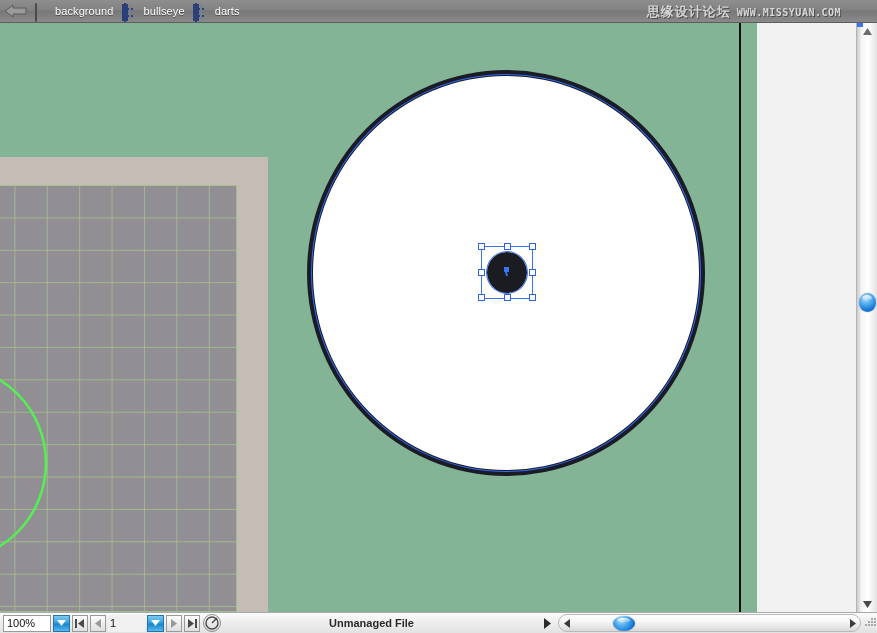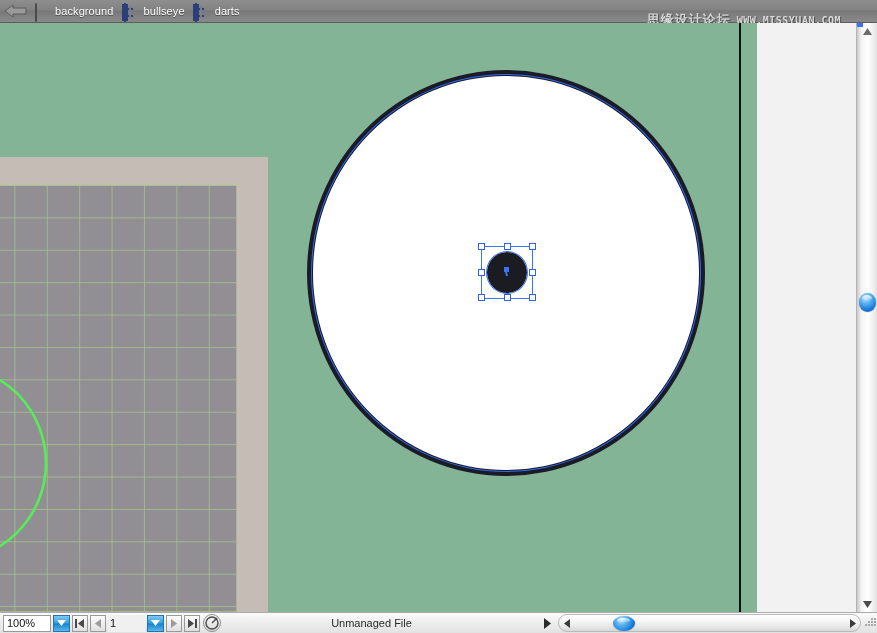--- a/index.html
+++ b/index.html
@@ -114,21 +114,21 @@
     display: block;
   }
   .icon-symbol u b.d1 { left: 1px;  top: 1px; }
   .icon-symbol u b.d2 { right: 1px; top: 1px; }
   .icon-symbol u b.d3 { left: 1px;  bottom: 1px; }
   .icon-symbol u b.d4 { right: 1px; bottom: 1px; }
 
   
   #watermark {
     position: absolute;
-    right: 36px; top: 11px;
+    right: 36px; top: 3px;
     display: flex;
     align-items: baseline;
     pointer-events: none;
   }
   #watermark .cn {
     font-size: 13px;
     font-weight: bold;
     color: #d4d4d4;
     text-shadow: 1px 1px 0 #4c4c4c;
     letter-spacing: 1px;
@@ -368,20 +368,21 @@
     flex: none;
   }
   .status-text {
     flex: 1;
     text-align: center;
     font-size: 11px;
     color: #2a2a2a;
     padding-right: 18px;
     white-space: nowrap;
     overflow: hidden;
+    font-weight: bold;
   }
   .status-arrow {
     width: 16px; height: 18px;
     display: flex; align-items: center; justify-content: center;
     flex: none;
     margin-right: 2px;
   }
   #hscroll {
     position: relative;
     height: 18px;

